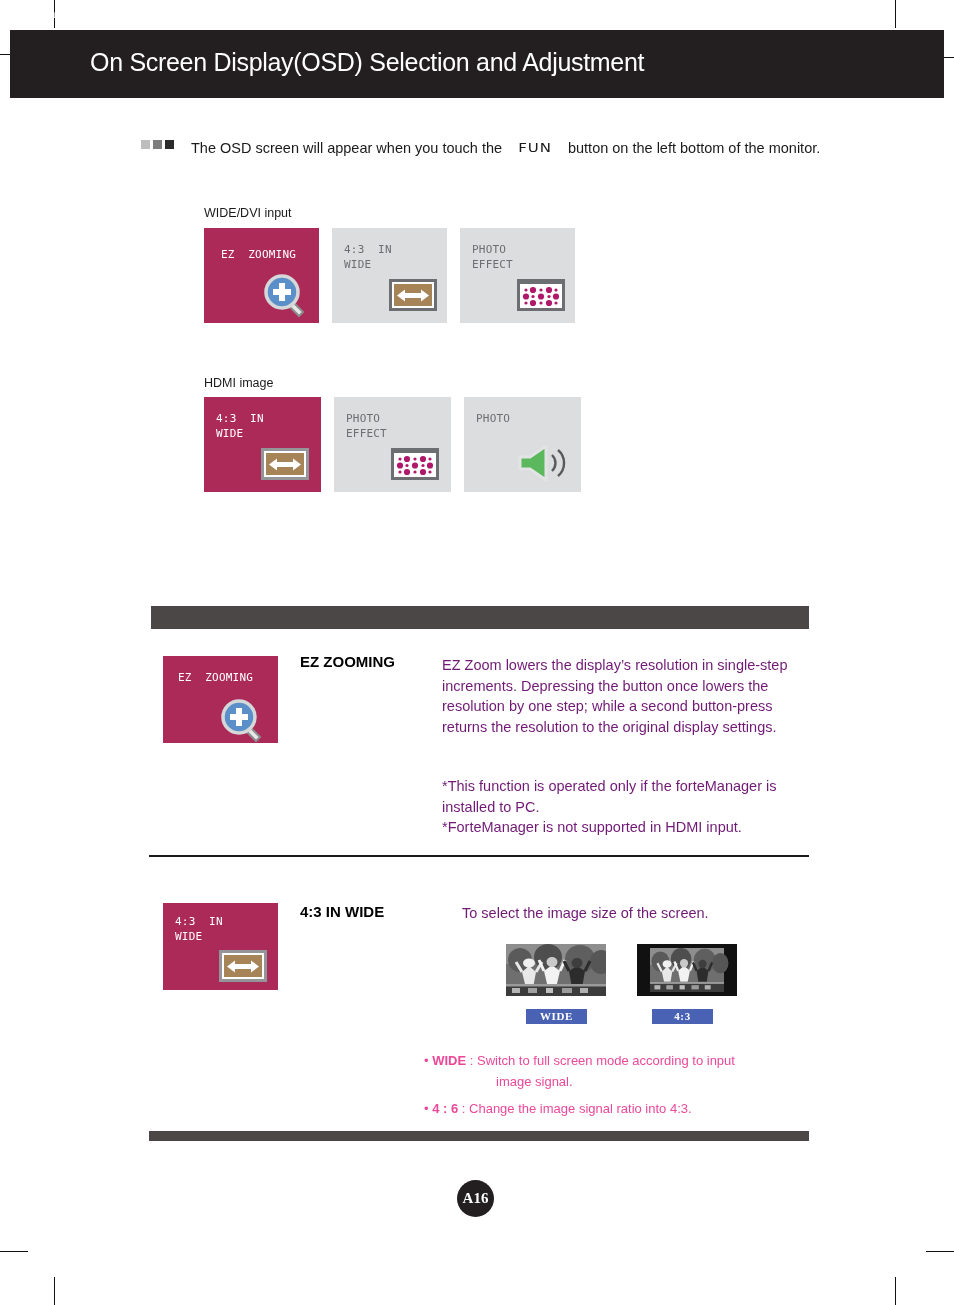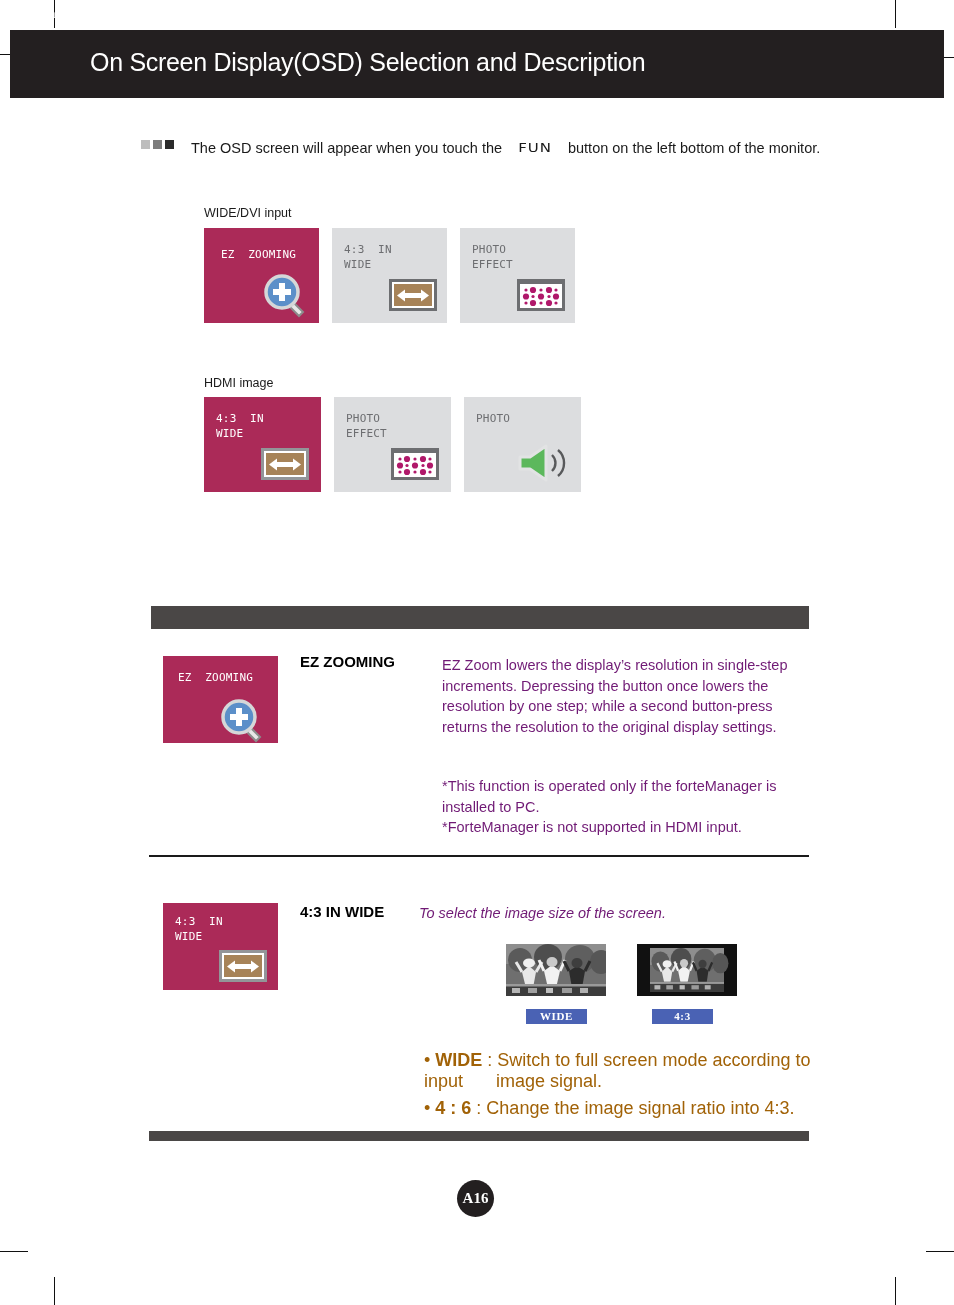--- a/index.html
+++ b/index.html
@@ -212,23 +212,23 @@
     font-family: "Liberation Serif", serif;
     font-weight: bold;
     font-size: 11px;
     letter-spacing: 0.6px;
     text-align: center;
     line-height: 15px;
   }
 
   .bullet-line {
     position: absolute;
-    font-size: 18px;
+    font-size: 13px;
     line-height: 21px;
-    color: #a16207;
+    color: #ec4899;
   }
   .bullet-line b { font-weight: bold; }
 
   
   .page-badge {
     position: absolute;
     left: 457px;
     top: 1180px;
     width: 37px;
     height: 37px;
@@ -249,21 +249,21 @@
 <div class="crop crop-tl-v"></div>
 <div class="crop crop-tl-h"></div>
 <div class="crop crop-tr-v"></div>
 <div class="crop crop-tr-h"></div>
 <div class="crop crop-bl-h"></div>
 <div class="crop crop-bl-v"></div>
 <div class="crop crop-br-v"></div>
 <div class="crop crop-br-h"></div>
 
 <div class="header-band"></div>
-<div class="header-title">On Screen Display(OSD) Selection and Description</div>
+<div class="header-title">On Screen Display(OSD) Selection and Adjustment</div>
 
 <div class="note-bullets">
   <span class="sq sq1"></span>
   <span class="sq sq2"></span>
   <span class="sq sq3"></span>
 </div>
 <div class="note-text">
   <span>The OSD screen will appear when you touch the</span><span class="fun-glyph">FUN</span><span>button on the left bottom of the monitor.</span>
 </div>
 
@@ -408,21 +408,21 @@
     <div class="arrowbox-inner">
       <svg width="34" height="15" viewBox="0 0 34 15">
         <path d="M1 7.5 L9 1.5 L9 5 L25 5 L25 1.5 L33 7.5 L25 13.5 L25 10 L9 10 L9 13.5 Z" fill="#ffffff"></path>
       </svg>
     </div>
   </div>
 </div>
 
 <div class="sub-menu-title" style="left:300px; top:903px;">4:3 IN WIDE</div>
 
-<div class="desc-block" style="left:419px; top:903px; width:380px;font-style:italic;">To select the image size of the screen.</div>
+<div class="desc-block" style="left:462px; top:903px; width:380px;">To select the image size of the screen.</div>
 
 <div class="photo" style="position:absolute; left:506px; top:944px; width:100px; height:52px;">
   <svg width="100" height="52" viewBox="0 0 100 52">
     <rect width="100" height="52" fill="#6f6f6f"></rect>
     <rect y="0" width="100" height="20" fill="#8e8e8e"></rect>
     <ellipse cx="14" cy="16" rx="12" ry="12" fill="#5a5a5a"></ellipse>
     <ellipse cx="42" cy="13" rx="14" ry="13" fill="#4e4e4e"></ellipse>
     <ellipse cx="74" cy="15" rx="15" ry="14" fill="#5f5f5f"></ellipse>
     <ellipse cx="95" cy="18" rx="11" ry="12" fill="#565656"></ellipse>
     <path d="M20 44 L16 28 L23 22 L30 28 L27 44 Z" fill="#e8e8e8"></path>

